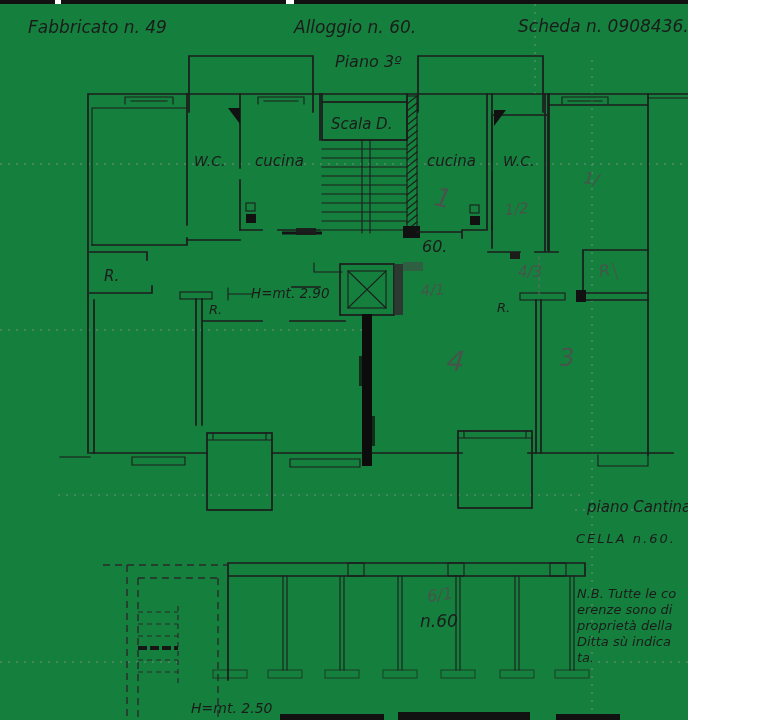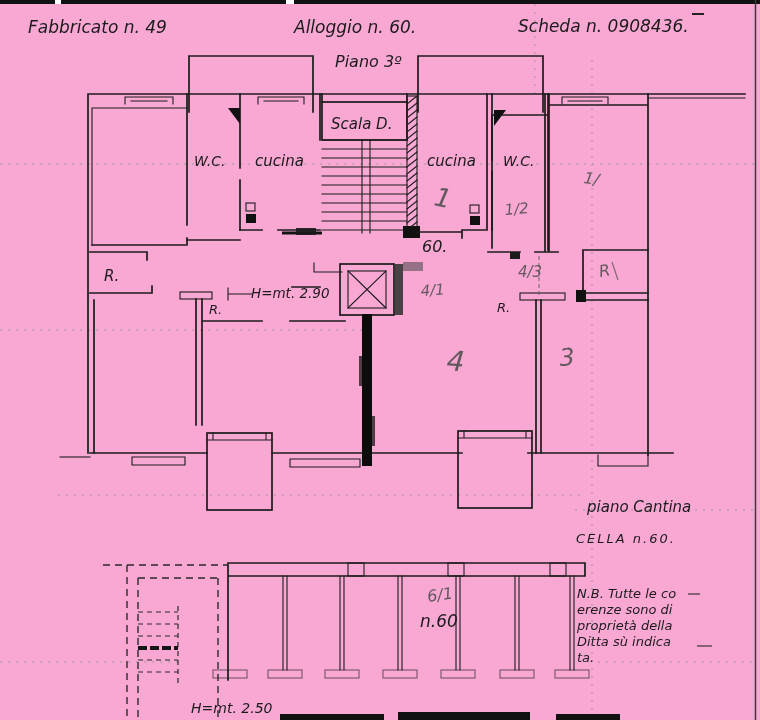--- a/index.html
+++ b/index.html
@@ -1,16 +1,16 @@
 <!DOCTYPE html>
 <html><head>
 <meta charset="utf-8">
 <style>
   html,body{margin:0;padding:0;background:#ffffff;}
-  .page{position:relative;width:760px;height:720px;background:#f9a8d4;overflow:hidden;
+  .page{position:relative;width:688px;height:720px;background:#15803d;overflow:hidden;
         font-family:"DejaVu Sans",sans-serif;}
   svg{position:absolute;left:0;top:0;}
   .ink   {fill:#1b1b1b;font-style:italic;font-family:"DejaVu Sans",sans-serif;}
   .caps  {fill:#1b1b1b;font-style:italic;letter-spacing:2px;font-family:"DejaVu Sans",sans-serif;}
   .pencil{fill:#4e4e4e;font-style:italic;opacity:.88;font-family:"DejaVu Sans",sans-serif;}
   .wall  {stroke:#1c1c1c;stroke-width:1.7;fill:none;stroke-linecap:square;}
   .wall2 {stroke:#1c1c1c;stroke-width:1.1;fill:none;stroke-linecap:square;}
   .thick {stroke:#141414;stroke-width:3;fill:none;}
   .ghost {stroke:#8f8f8f;stroke-width:1;fill:none;stroke-dasharray:2 6;opacity:.8;}
   .dash  {stroke:#2a2a2a;stroke-width:1.4;fill:none;stroke-dasharray:7 5;}

